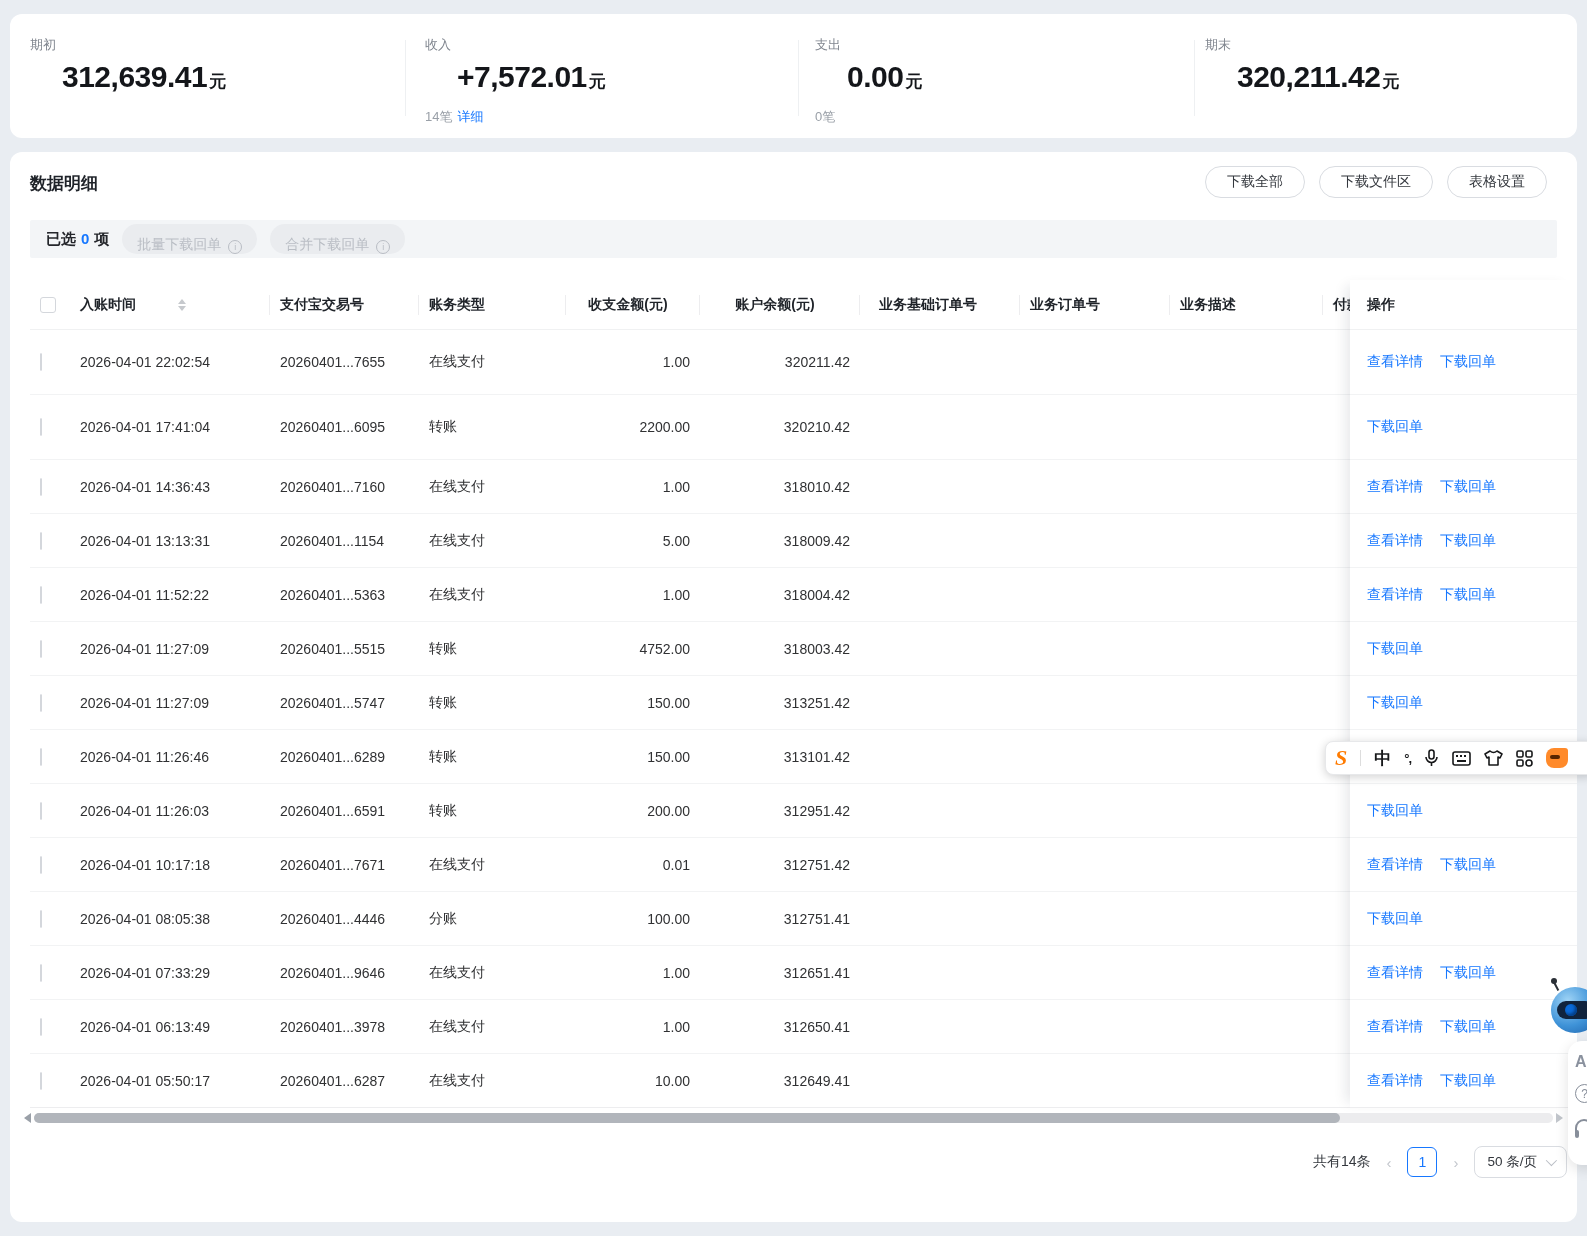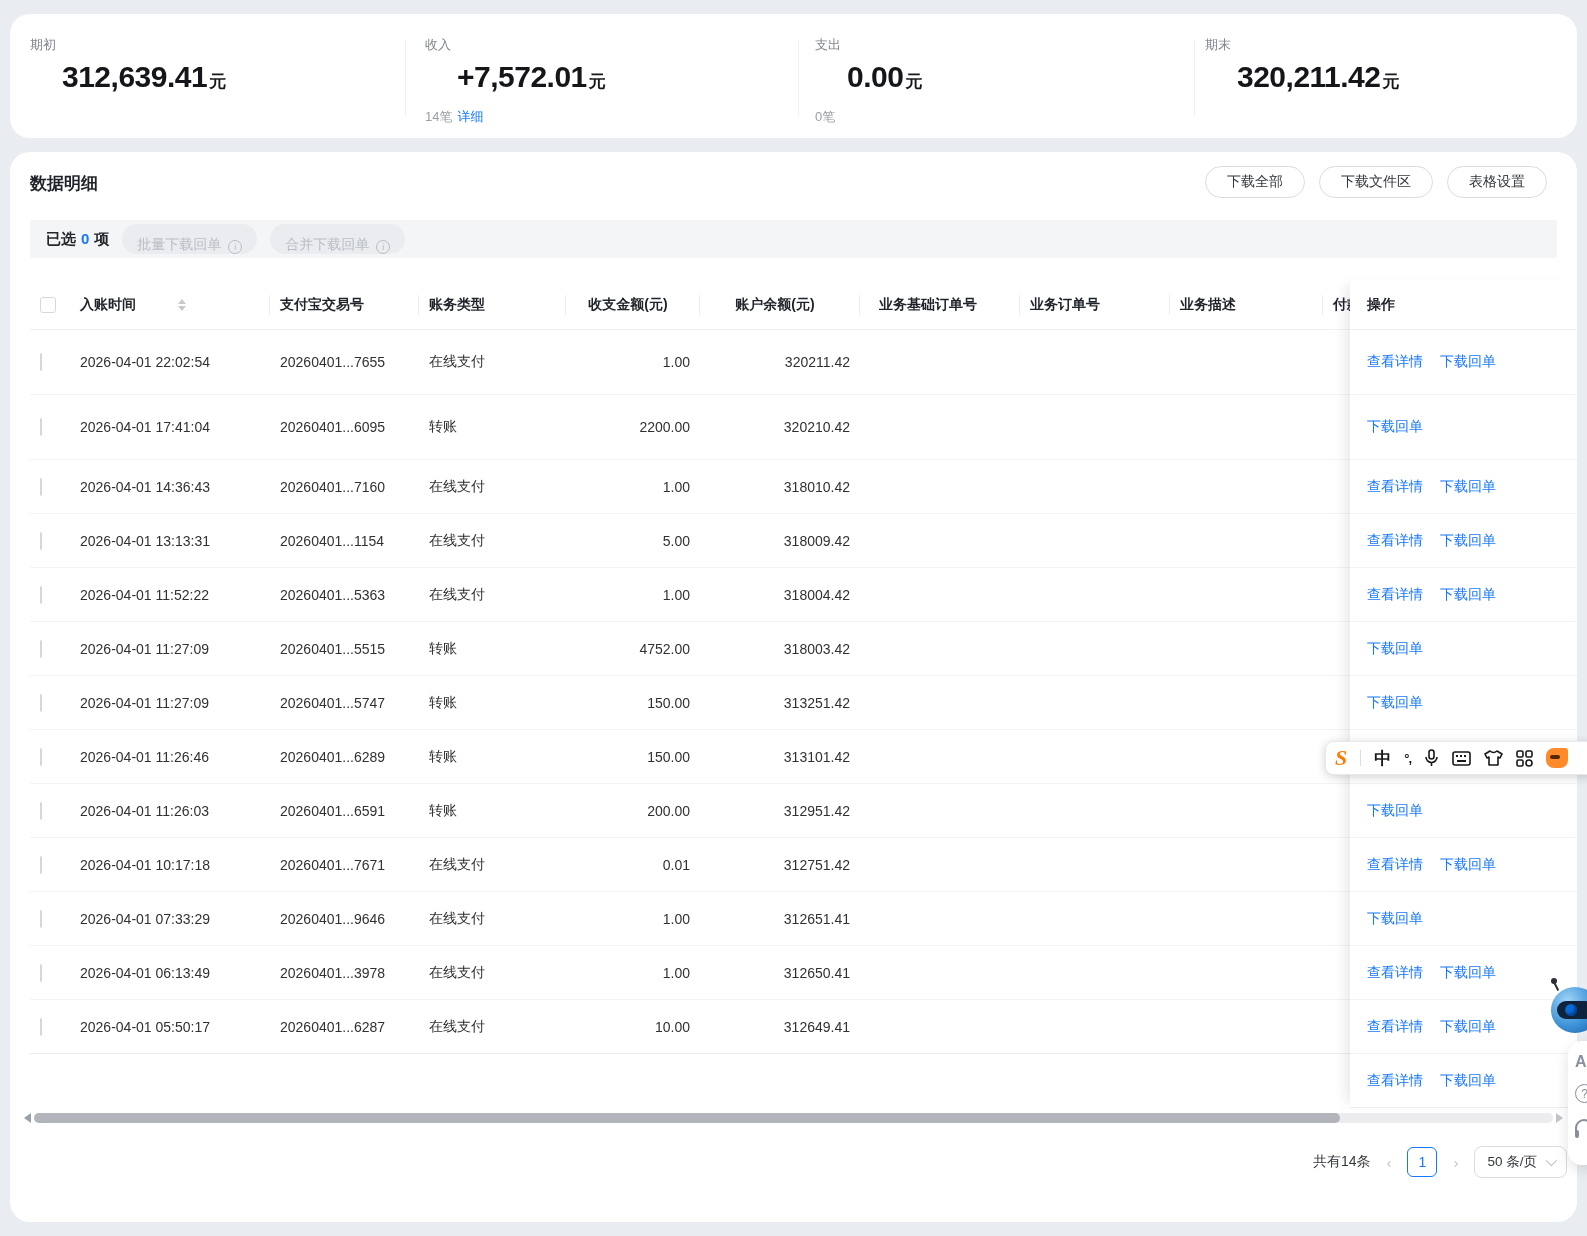--- a/index.html
+++ b/index.html
@@ -3,21 +3,21 @@
 <meta charset="utf-8">
 <style>
   * { margin:0; padding:0; box-sizing:border-box; }
   html,body { width:1587px; height:1236px; }
   body {
     position:relative; overflow:hidden;
     background:#e9edf2;
     font-family:"Liberation Sans","DejaVu Sans",sans-serif;
     color:#303133; font-size:14px;
   }
-  .card { position:absolute; background:#fff; border-radius:20px; }
+  .card { position:absolute; background:#fff; border-radius:12px; }
   
   #summary-card { left:10px; top:14px; width:1567px; height:124px; }
   .stat { position:absolute; top:0; }
   .stat .lbl { position:absolute; top:22px; left:0; font-size:13px; color:#80868f; white-space:nowrap; }
   .stat .val { position:absolute; top:46px; left:0; font-size:30px; font-weight:bold; color:#14161a; letter-spacing:-0.5px; white-space:nowrap;margin-left:32px; }
   .stat .val .unit { font-size:17px; font-weight:bold; margin-left:2px; }
   .stat .sub { position:absolute; top:94px; left:0; font-size:13px; color:#9aa0a8; white-space:nowrap; }
   .stat .sub a { color:#1677ff; text-decoration:none; margin-left:5px; cursor:pointer; }
   .vdiv { position:absolute; top:26px; width:1px; height:76px; background:#eef0f2; }
   
@@ -302,20 +302,32 @@
         <div></div>
         <div></div>
     </div>
     <div class="trow tgrid">
       <div><span class="cbx"></span></div>
       <div class="cell">2026-04-01 10:17:18</div>
       <div class="cell">20260401...7671</div>
       <div class="cell">在线支付</div>
       <div class="cell num">0.01</div>
       <div class="cell num">312751.42</div>
+      <div></div>
+        <div></div>
+        <div></div>
+        <div></div>
+    </div>
+    <div class="trow tgrid">
+      <div><span class="cbx"></span></div>
+      <div class="cell">2026-04-01 08:05:38</div>
+      <div class="cell">20260401...4446</div>
+      <div class="cell">分账</div>
+      <div class="cell num">100.00</div>
+      <div class="cell num">312751.41</div>
       <div></div>
         <div></div>
         <div></div>
         <div></div>
     </div>
     <div class="trow tgrid">
       <div><span class="cbx"></span></div>
       <div class="cell">2026-04-01 07:33:29</div>
       <div class="cell">20260401...9646</div>
       <div class="cell">在线支付</div>

